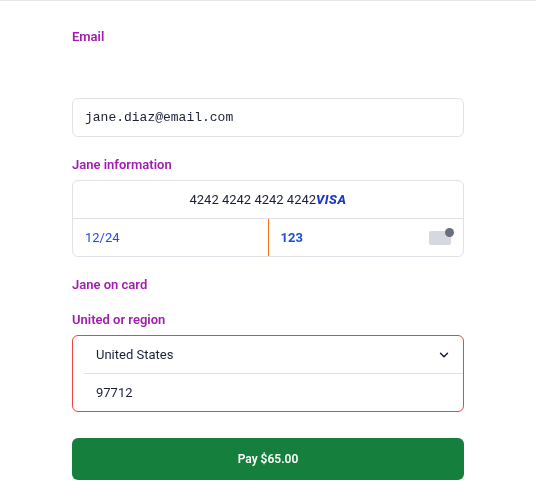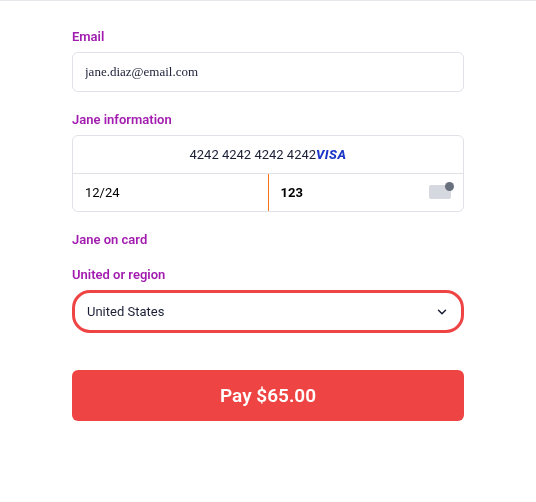--- a/index.html
+++ b/index.html
@@ -23,21 +23,22 @@
   }
   .input {
     width: 100%;
     border: 1px solid #e0e2e7;
     border-radius: 6px;
     padding: 11px 12px;
     font-size: 13px;
     color: #1a1f36;
     background: #fff;
     outline: none;
-    font-family: Liberation Serif, serif;
+    font-family: Liberation Mono, monospace;
+    margin-top: 46px;
   }
   .input::placeholder { color: #8792a2; }
   .card-box {
     border: 1px solid #e0e2e7;
     border-radius: 6px;
     overflow: hidden;
   }
   .card-row {
     display: flex;
     align-items: center;
@@ -45,23 +46,23 @@
     font-size: 13px;
     color: #1a1f36;
   }
   .card-row + .card-row { border-top: 1px solid #e0e2e7; }
   .card-number { justify-content: center; }
   .card-split { padding: 0; }
   .card-split .half {
     flex: 1;
     padding: 11px 12px;
     font-size: 13px;
-    color: #000000;
+    color: #1d4ed8;
     display: flex;
-    align-items: flex-start;
+    align-items: center;
     justify-content: space-between;
   }
   .card-split .half + .half { border-left: 1px solid #f97316; font-weight: bold; }
   .visa-badge {
     font-weight: 800;
     font-style: italic;
     font-size: 13px;
     color: #1a36c7;
     letter-spacing: 0.5px;
   }
@@ -76,48 +77,49 @@
     content: "";
     position: absolute;
     right: -3px;
     top: -3px;
     width: 9px;
     height: 9px;
     border-radius: 50%;
     background: #69707d;
   }
   .country-box {
-    border: 3px solid #ef4444;
-    border-radius: 18px;
+    border: 1px solid #ef4444;
+    border-radius: 6px;
     overflow: hidden;
+    padding-left: 11px;
   }
   .country-row {
     padding: 11px 12px;
     font-size: 13px;
     color: #1a1f36;
     display: flex;
     align-items: center;
     justify-content: space-between;
   }
   .country-row + .country-row { border-top: 1px solid #e0e2e7; }
   .chevron {
     width: 14px;
     height: 14px;
   }
   .pay-btn {
     width: 100%;
-    background: #ef4444;
+    background: #15803d;
     color: #fff;
     border: none;
     border-radius: 6px;
     padding: 14px;
-    font-size: 19px;
+    font-size: 12px;
     font-weight: 600;
     cursor: pointer;
-    margin-top: 17px;
+    margin-top: 6px;
     font-family: inherit;
   }
 </style>
 </head>
 <body>
 
 
 
 <div class="field-group">
   <label class="field-label">Email</label>
@@ -149,19 +151,22 @@
 
 <div class="field-group">
   <label class="field-label">United or region</label>
   <div class="country-box">
     <div class="country-row">
       <span>United States</span>
       <svg class="chevron" viewBox="0 0 24 24" fill="none" stroke="#1a1f36" stroke-width="2.5" stroke-linecap="round" stroke-linejoin="round">
         <polyline points="6 9 12 15 18 9"></polyline>
       </svg>
     </div>
+    <div class="country-row">
+      <span>97712</span>
+    </div>
   </div>
 </div>
 
 <button class="pay-btn">Pay $65.00</button>
 
 
 
 
 </body></html>

